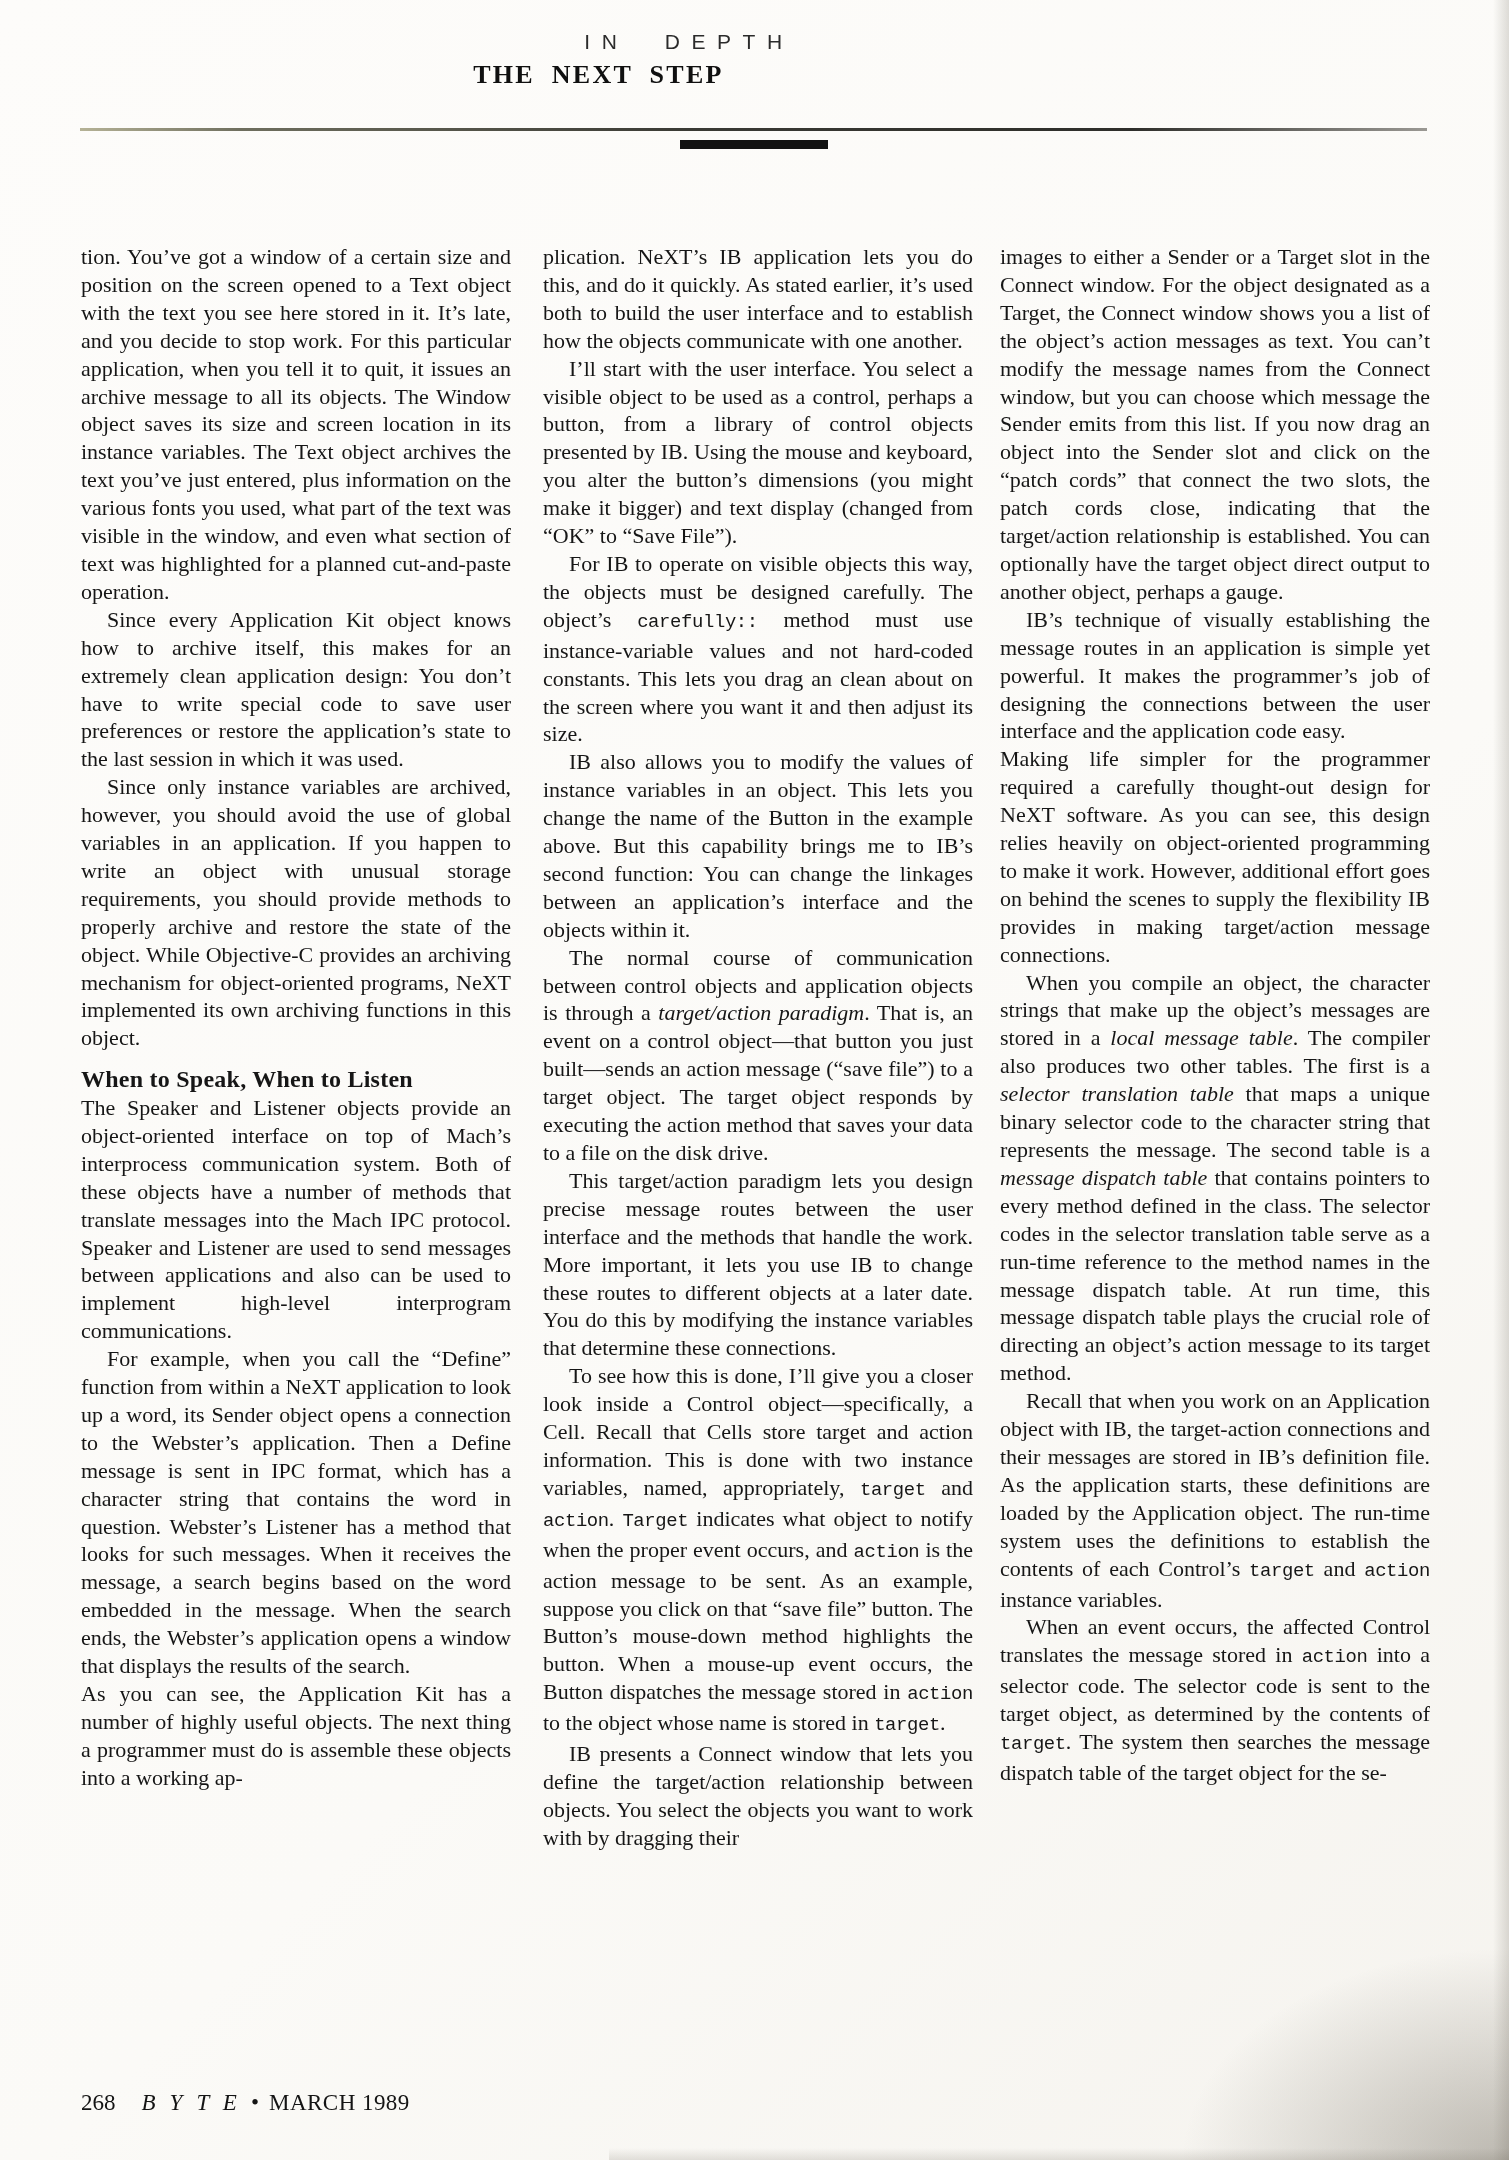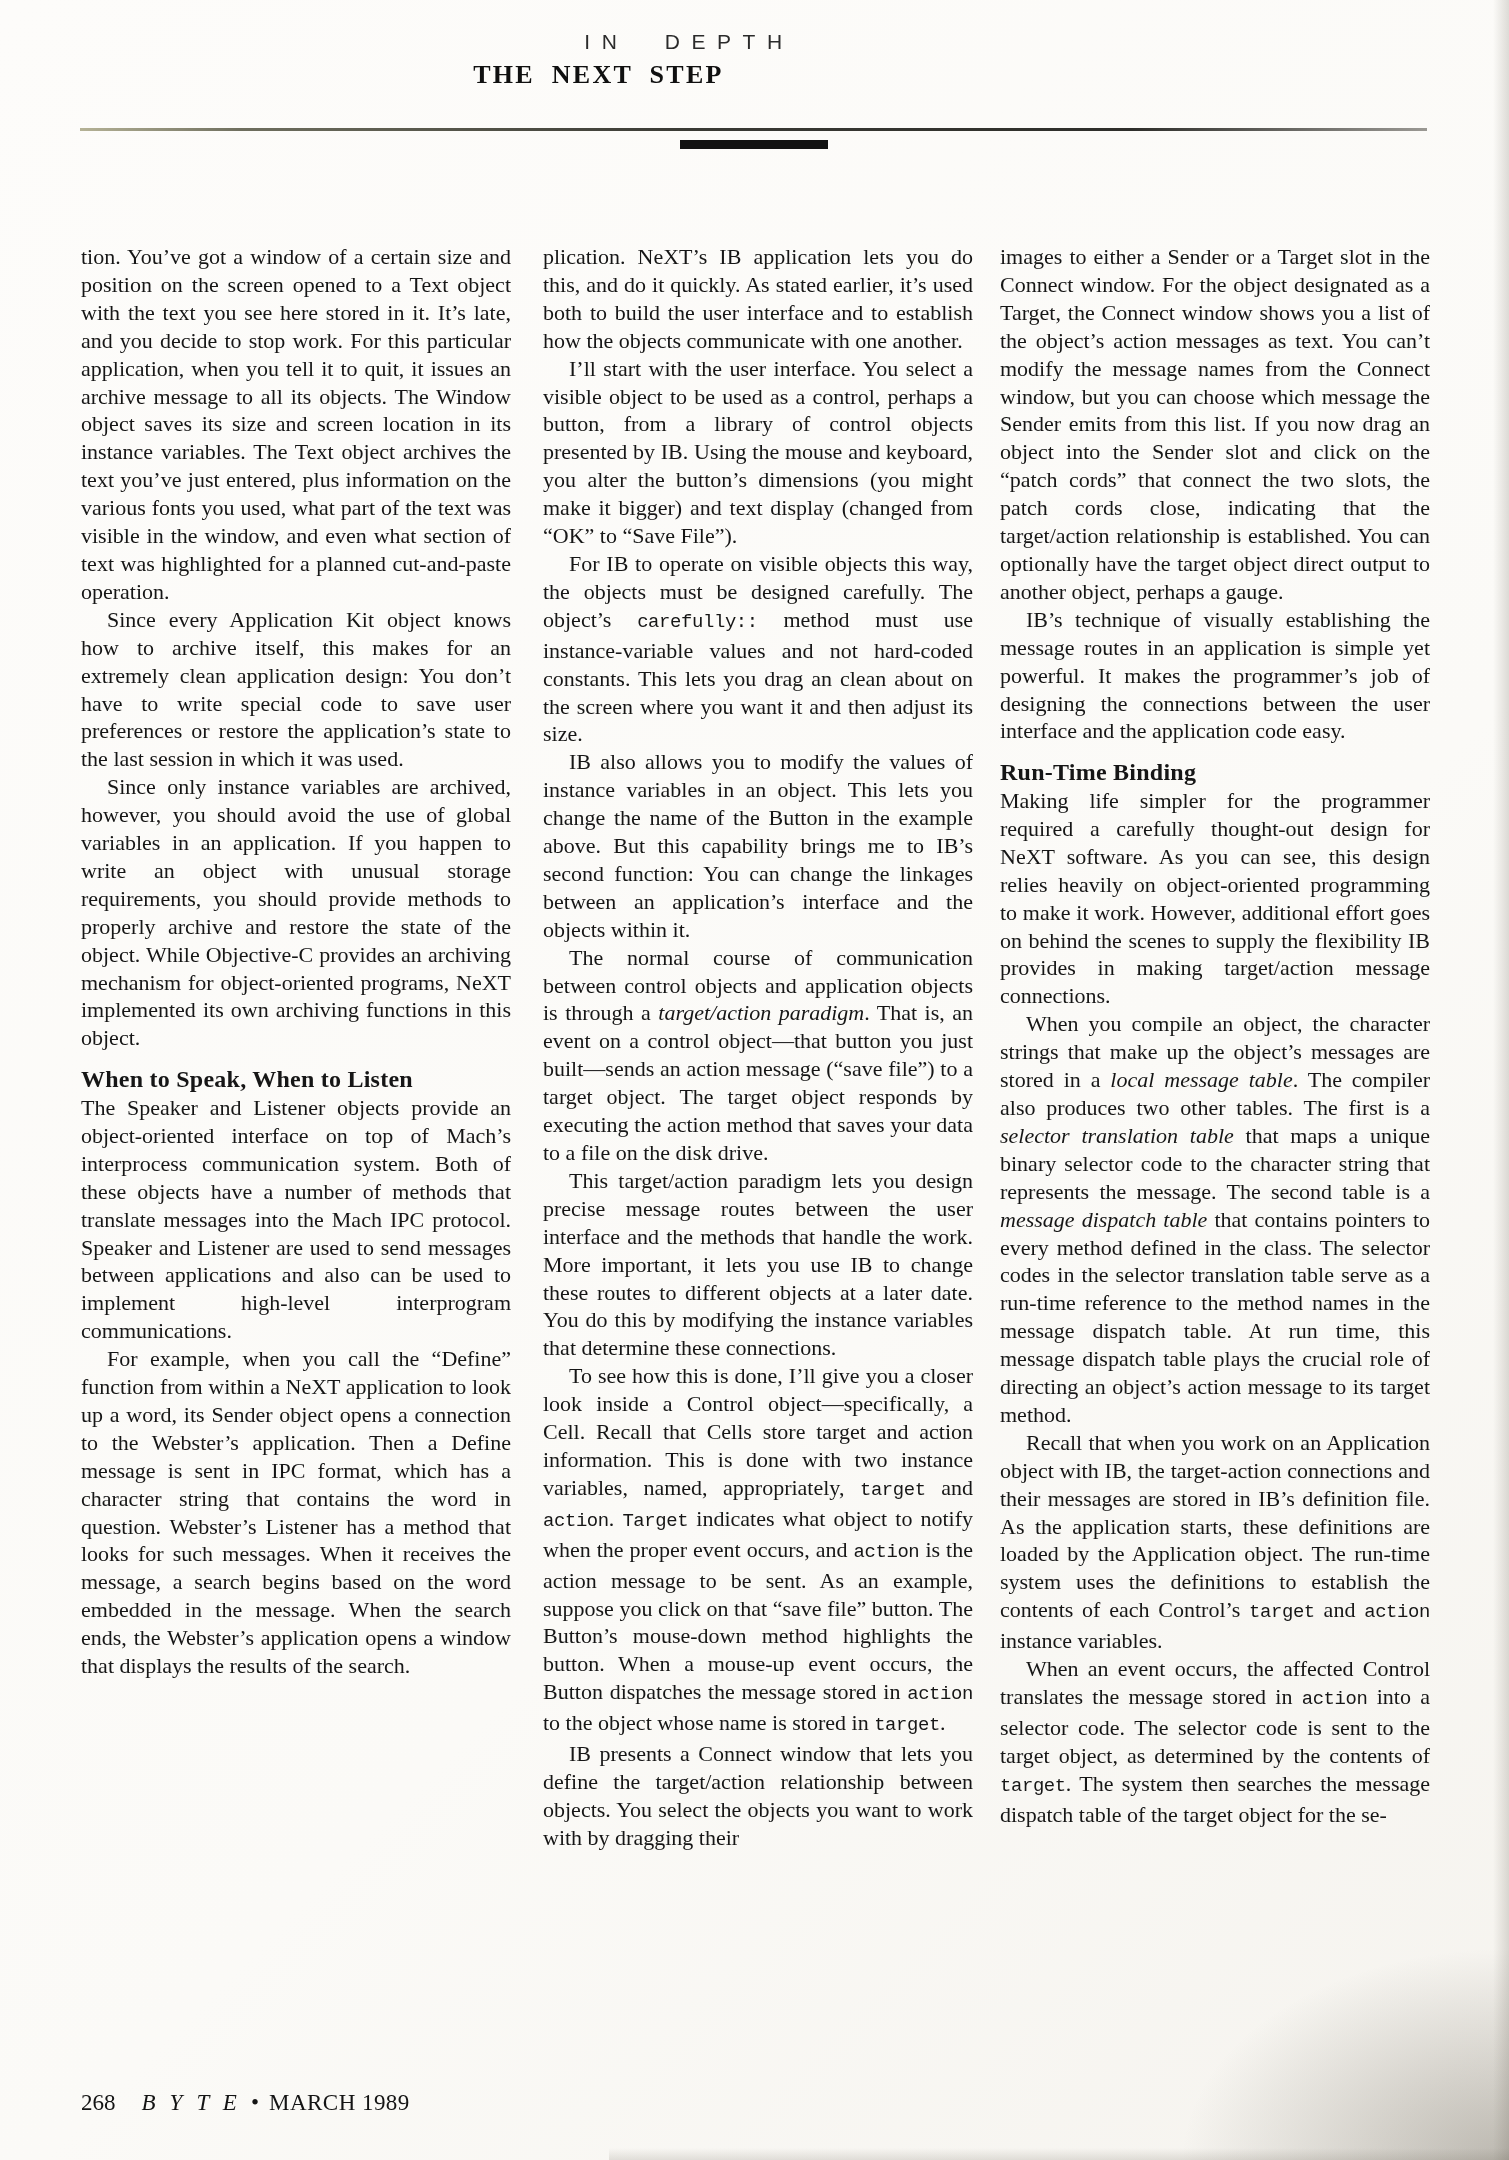--- a/index.html
+++ b/index.html
@@ -93,35 +93,35 @@
   <div class="rule"></div>
   <div class="title-bar"></div>
 
   <section class="col col-1">
       <p><span>tion. You’ve got a window of a certain size and position on the screen opened to a Text object with the text you see here stored in it. It’s late, and you decide to stop work. For this particular application, when you tell it to quit, it issues an archive message to all its objects. The Window object saves its size and screen location in its instance variables. The Text object archives the text you’ve just entered, plus information on the various fonts you used, what part of the text was visible in the window, and even what section of text was highlighted for a planned cut-and-paste operation.</span></p>
       <p class="ind"><span>Since every Application Kit object knows how to archive itself, this makes for an extremely clean application design: You don’t have to write special code to save user preferences or restore the application’s state to the last session in which it was used.</span></p>
       <p class="ind"><span>Since only instance variables are archived, however, you should avoid the use of global variables in an application. If you happen to write an object with unusual storage requirements, you should provide methods to properly archive and restore the state of the object. While Objective-C provides an archiving mechanism for object-oriented programs, NeXT implemented its own archiving functions in this object.</span></p>
       <h3>When to Speak, When to Listen</h3>
       <p><span>The Speaker and Listener objects provide an object-oriented interface on top of Mach’s interprocess communication system. Both of these objects have a number of methods that translate messages into the Mach IPC protocol. Speaker and Listener are used to send messages between applications and also can be used to implement high-level interprogram communications.</span></p>
       <p class="ind"><span>For example, when you call the “Define” function from within a NeXT application to look up a word, its Sender object opens a connection to the Webster’s application. Then a Define message is sent in IPC format, which has a character string that contains the word in question. Webster’s Listener has a method that looks for such messages. When it receives the message, a search begins based on the word embedded in the message. When the search ends, the Webster’s application opens a window that displays the results of the search.</span></p>
+      <p><span>As you can see, the Application Kit has a number of highly useful objects. The next thing a programmer must do is assemble these objects into a working ap-</span></p>
     </section>
   <section class="col col-2">
       <p><span>plication. NeXT’s IB application lets you do this, and do it quickly. As stated earlier, it’s used both to build the user interface and to establish how the objects communicate with one another.</span></p>
       <p class="ind"><span>I’ll start with the user interface. You select a visible object to be used as a control, perhaps a button, from a library of control objects presented by IB. Using the mouse and keyboard, you alter the button’s dimensions (you might make it bigger) and text display (changed from “OK” to “Save File”).</span></p>
       <p class="ind"><span>For IB to operate on visible objects this way, the objects must be designed carefully. The object’s </span><span class="mono">carefully::</span><span> method must use instance-variable values and not hard-coded constants. This lets you drag an clean about on the screen where you want it and then adjust its size.</span></p>
       <p class="ind"><span>IB also allows you to modify the values of instance variables in an object. This lets you change the name of the Button in the example above. But this capability brings me to IB’s second function: You can change the linkages between an application’s interface and the objects within it.</span></p>
       <p class="ind"><span>The normal course of communication between control objects and application objects is through a </span><span class="i">target/action paradigm</span><span>. That is, an event on a control object—that button you just built—sends an action message (“save file”) to a target object. The target object responds by executing the action method that saves your data to a file on the disk drive.</span></p>
       <p class="ind"><span>This target/action paradigm lets you design precise message routes between the user interface and the methods that handle the work. More important, it lets you use IB to change these routes to different objects at a later date. You do this by modifying the instance variables that determine these connections.</span></p>
       <p class="ind"><span>To see how this is done, I’ll give you a closer look inside a Control object—specifically, a Cell. Recall that Cells store target and action information. This is done with two instance variables, named, appropriately, </span><span class="mono">target</span><span> and </span><span class="mono">action</span><span>. </span><span class="mono">Target</span><span> indicates what object to notify when the proper event occurs, and </span><span class="mono">action</span><span> is the action message to be sent. As an example, suppose you click on that “save file” button. The Button’s mouse-down method highlights the button. When a mouse-up event occurs, the Button dispatches the message stored in </span><span class="mono">action</span><span> to the object whose name is stored in </span><span class="mono">target</span><span>.</span></p>
       <p class="ind"><span>IB presents a Connect window that lets you define the target/action relationship between objects. You select the objects you want to work with by dragging their</span></p>
     </section>
   <section class="col col-3">
       <p><span>images to either a Sender or a Target slot in the Connect window. For the object designated as a Target, the Connect window shows you a list of the object’s action messages as text. You can’t modify the message names from the Connect window, but you can choose which message the Sender emits from this list. If you now drag an object into the Sender slot and click on the “patch cords” that connect the two slots, the patch cords close, indicating that the target/action relationship is established. You can optionally have the target object direct output to another object, perhaps a gauge.</span></p>
       <p class="ind"><span>IB’s technique of visually establishing the message routes in an application is simple yet powerful. It makes the programmer’s job of designing the connections between the user interface and the application code easy.</span></p>
-      <h3>Run-Time Binding</h3>
       <p><span>Making life simpler for the programmer required a carefully thought-out design for NeXT software. As you can see, this design relies heavily on object-oriented programming to make it work. However, additional effort goes on behind the scenes to supply the flexibility IB provides in making target/action message connections.</span></p>
       <p class="ind"><span>When you compile an object, the character strings that make up the object’s messages are stored in a </span><span class="i">local message table</span><span>. The compiler also produces two other tables. The first is a </span><span class="i">selector translation table</span><span> that maps a unique binary selector code to the character string that represents the message. The second table is a </span><span class="i">message dispatch table</span><span> that contains pointers to every method defined in the class. The selector codes in the selector translation table serve as a run-time reference to the method names in the message dispatch table. At run time, this message dispatch table plays the crucial role of directing an object’s action message to its target method.</span></p>
       <p class="ind"><span>Recall that when you work on an Application object with IB, the target-action connections and their messages are stored in IB’s definition file. As the application starts, these definitions are loaded by the Application object. The run-time system uses the definitions to establish the contents of each Control’s </span><span class="mono">target</span><span> and </span><span class="mono">action</span><span> instance variables.</span></p>
       <p class="ind"><span>When an event occurs, the affected Control translates the message stored in </span><span class="mono">action</span><span> into a selector code. The selector code is sent to the target object, as determined by the contents of </span><span class="mono">target</span><span>. The system then searches the message dispatch table of the target object for the se-</span></p>
     </section>
 
   <div class="footer">
     <span class="pageno">268</span><span class="mag">B Y T E</span><span class="sep">•</span><span class="issue">MARCH 1989</span>
   </div>
 

